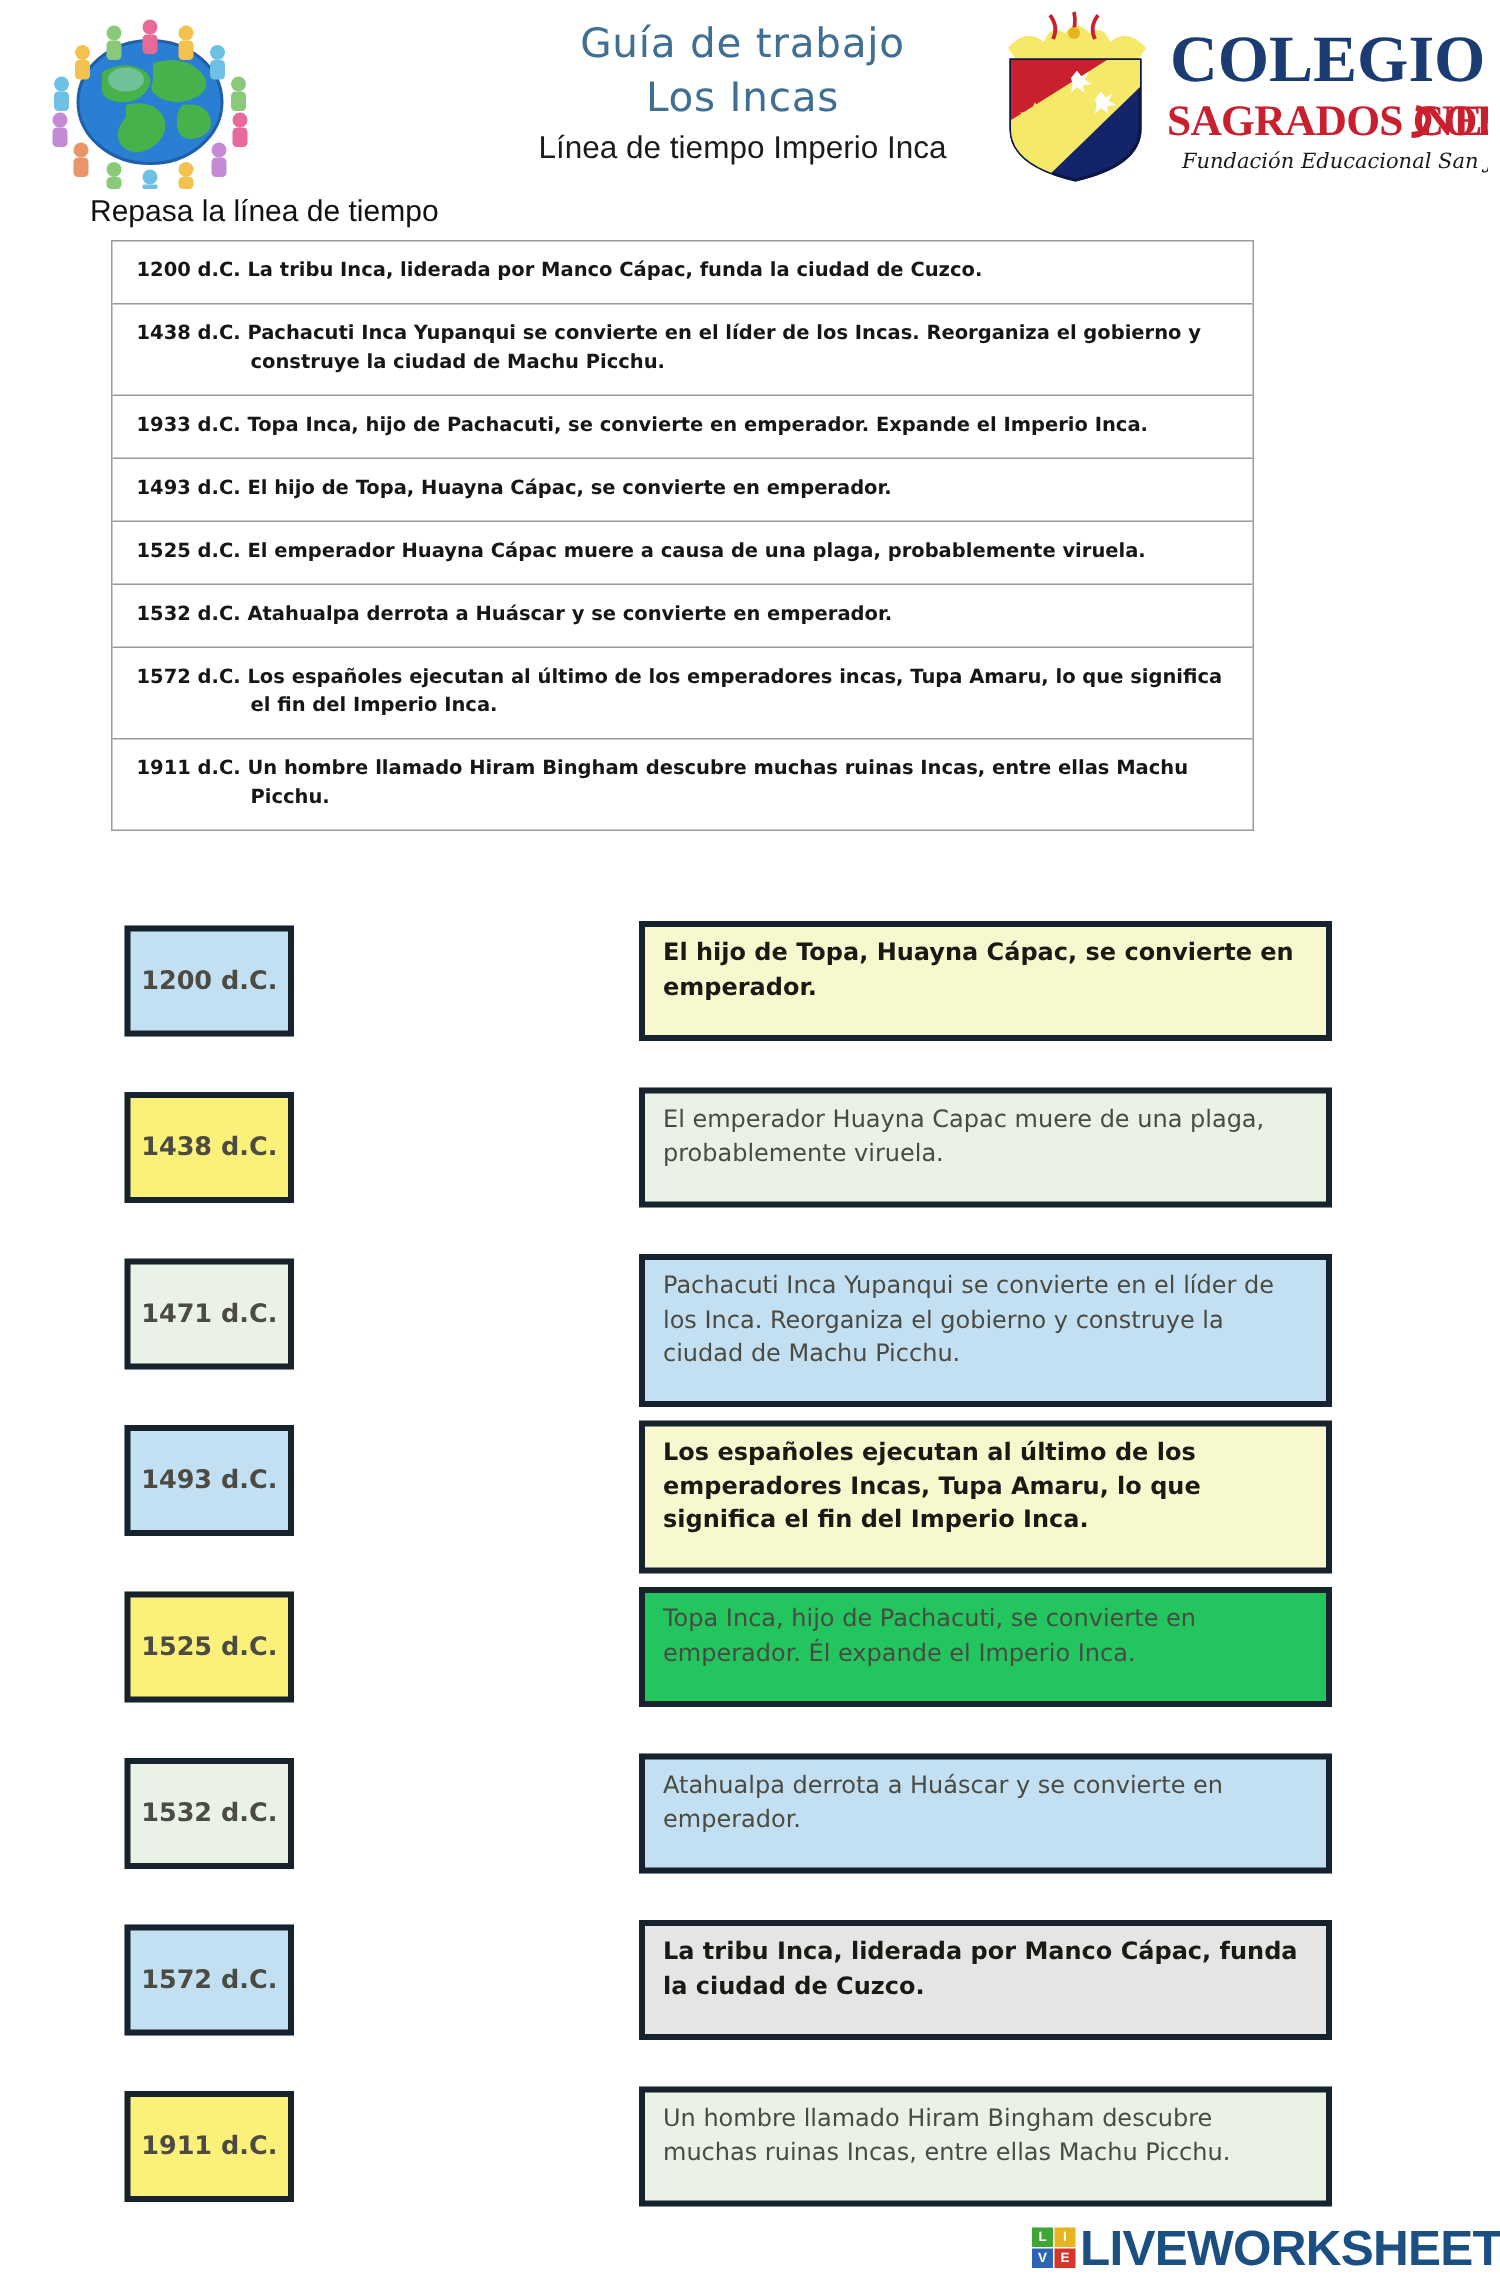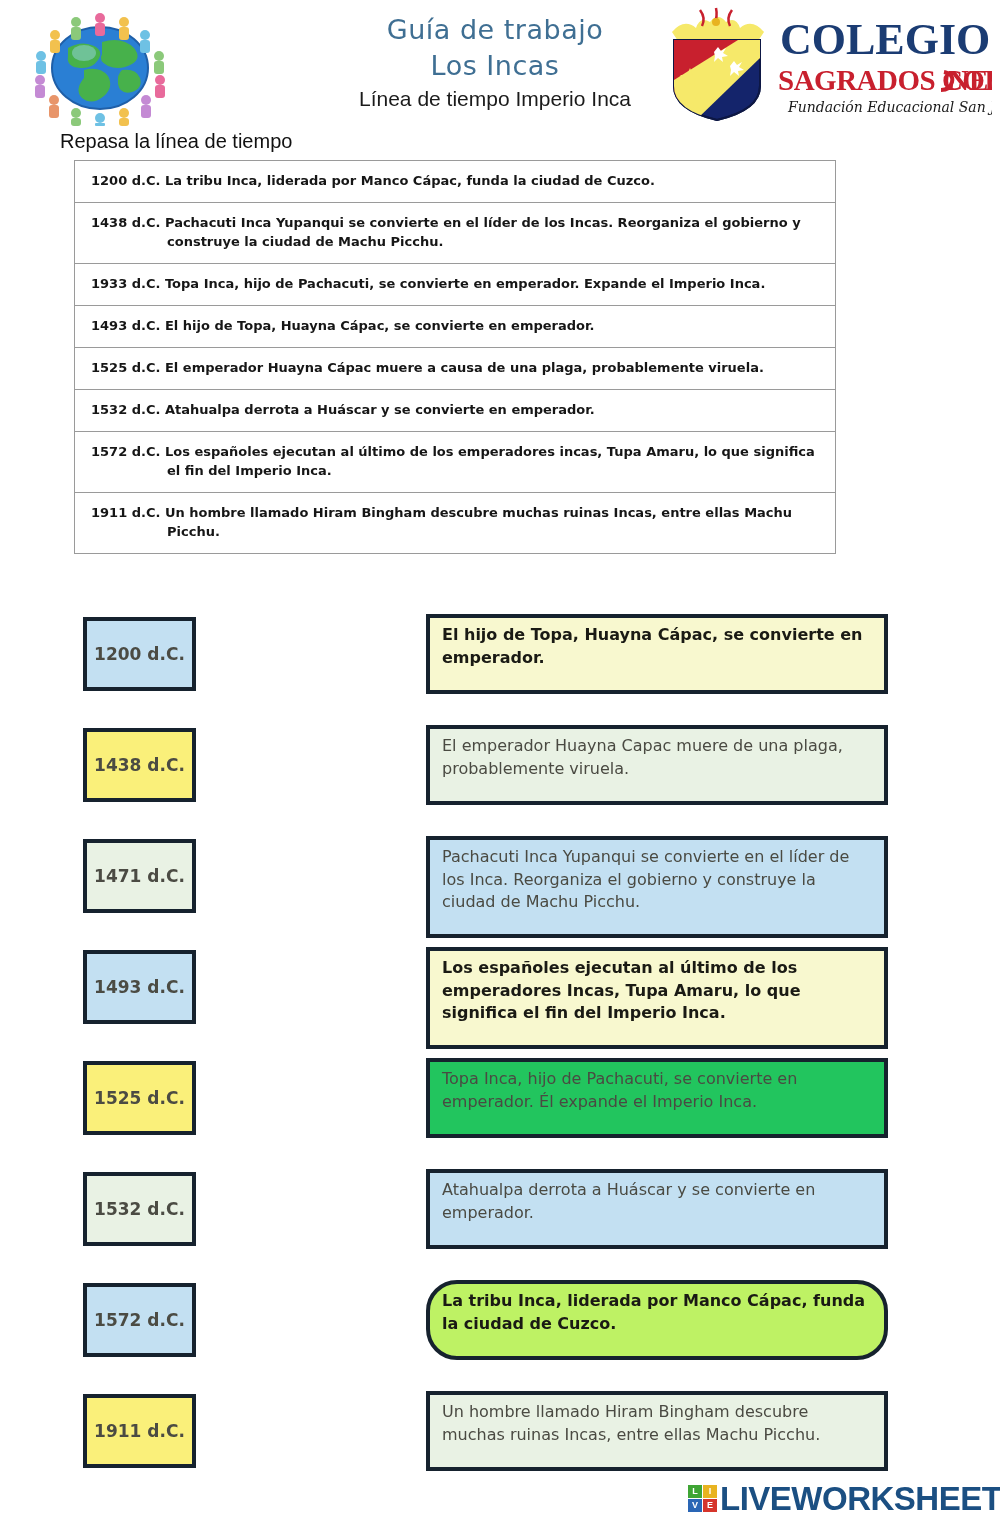--- a/index.html
+++ b/index.html
@@ -362,21 +362,21 @@
         <span class="date-label">1532 d.C.</span>
       </div>
       <div class="desc-box" style="background: rgb(195, 224, 242);">
         <span class="desc-text">Atahualpa derrota a Huáscar y se convierte en emperador.</span>
       </div>
     </div>
     <div class="ex-row">
       <div class="date-box" style="background: rgb(195, 224, 242);">
         <span class="date-label">1572 d.C.</span>
       </div>
-      <div class="desc-box dark" style="background: #bef264; border-radius: 31px;">
+      <div class="desc-box dark" style="background: #e5e5e5;">
         <span class="desc-text">La tribu Inca, liderada por Manco Cápac, funda la ciudad de Cuzco.</span>
       </div>
     </div>
     <div class="ex-row">
       <div class="date-box" style="background: rgb(250, 240, 122);">
         <span class="date-label">1911 d.C.</span>
       </div>
       <div class="desc-box" style="background: rgb(233, 242, 228);">
         <span class="desc-text">Un hombre llamado Hiram Bingham descubre muchas ruinas Incas, entre ellas Machu Picchu.</span>
       </div>

